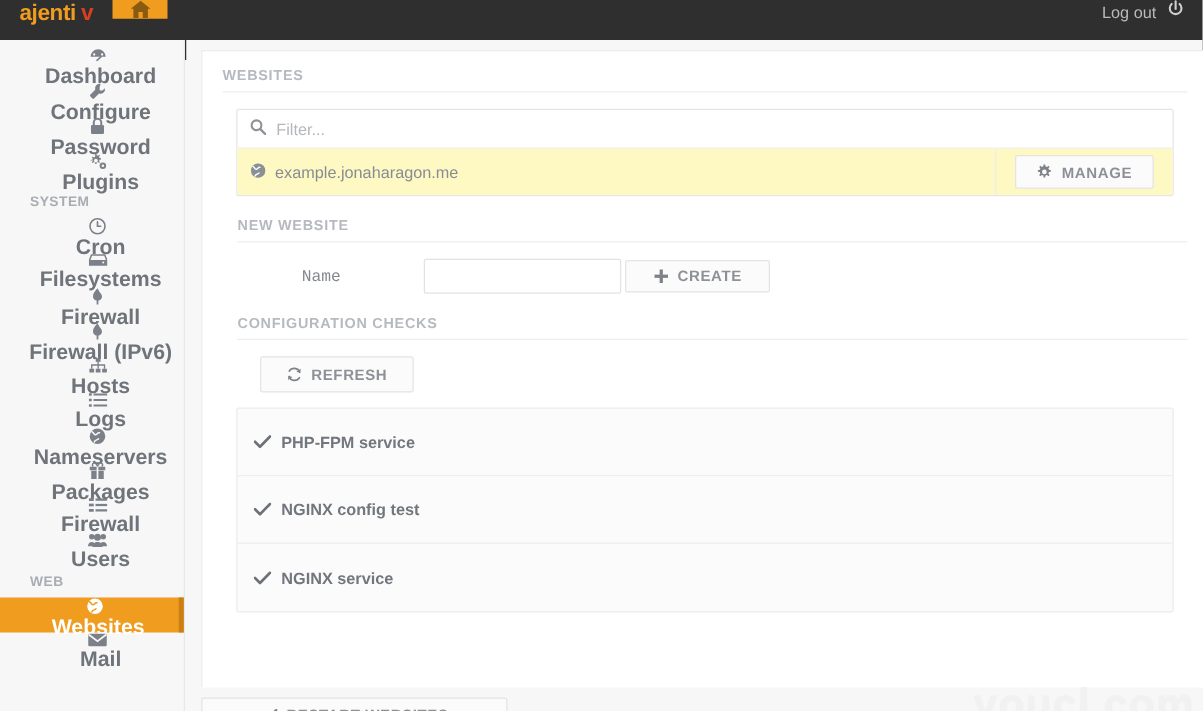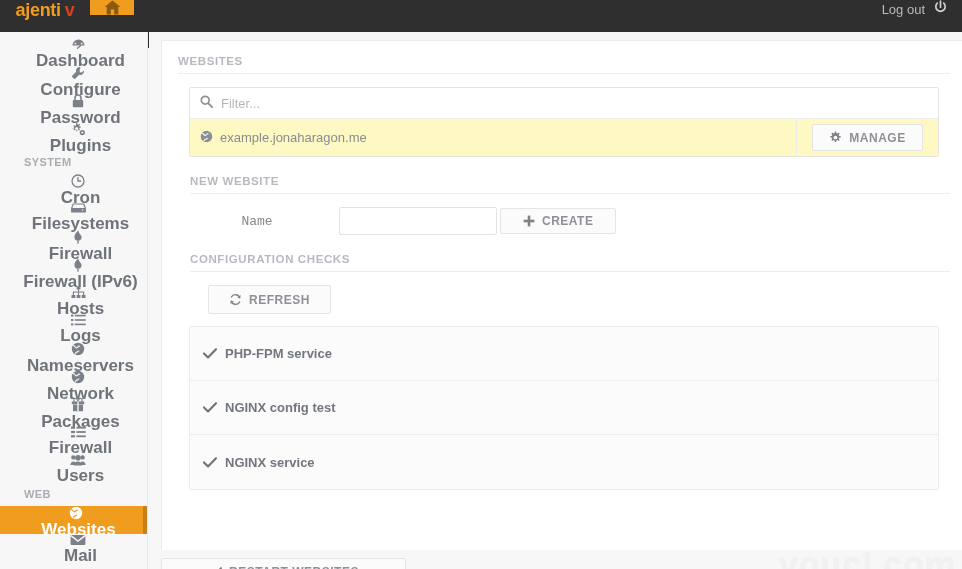--- a/index.html
+++ b/index.html
@@ -376,29 +376,20 @@
   <div class="nav-item">
     <span class="ico">
       <svg width="14" height="14" viewBox="0 0 14 14">
         <circle cx="7" cy="7" r="6.2" fill="#7c8089"></circle>
         <path d="M2.6 3.4 c2 1.2 1.4 2.6 3 2.4 1.6-.2 1.2-2.2 3-1.6 M4.4 11.6 c.6-2 2.6-1.4 3.4-2.6" stroke="#f7f7f7" stroke-width="1.2" fill="none" stroke-linecap="round"></path>
       </svg>
     </span>
     <span>Nameservers</span>
   </div>
 
-  <div class="nav-item">
-    <span class="ico">
-      <svg width="14" height="14" viewBox="0 0 14 14">
-        <circle cx="7" cy="7" r="6.2" fill="#7c8089"></circle>
-        <path d="M2.6 3.4 c2 1.2 1.4 2.6 3 2.4 1.6-.2 1.2-2.2 3-1.6 M4.4 11.6 c.6-2 2.6-1.4 3.4-2.6" stroke="#f7f7f7" stroke-width="1.2" fill="none" stroke-linecap="round"></path>
-      </svg>
-    </span>
-    <span>Network</span>
-  </div>
 
   <div class="nav-item">
     <span class="ico">
       <svg width="14" height="14" viewBox="0 0 14 14">
         <path d="M3.6 3.2 a1.6 1.6 0 1 1 2.4-1.9 L7 2.8 l1-1.5 a1.6 1.6 0 1 1 2.4 1.9" stroke="#7c8089" stroke-width="1.2" fill="none"></path>
         <rect x="0.8" y="3.4" width="12.4" height="2.8" fill="#7c8089"></rect>
         <rect x="2" y="6.6" width="10" height="6.6" fill="#7c8089"></rect>
         <rect x="6.3" y="3.4" width="1.4" height="9.8" fill="#f7f7f7"></rect>
       </svg>
     </span>

